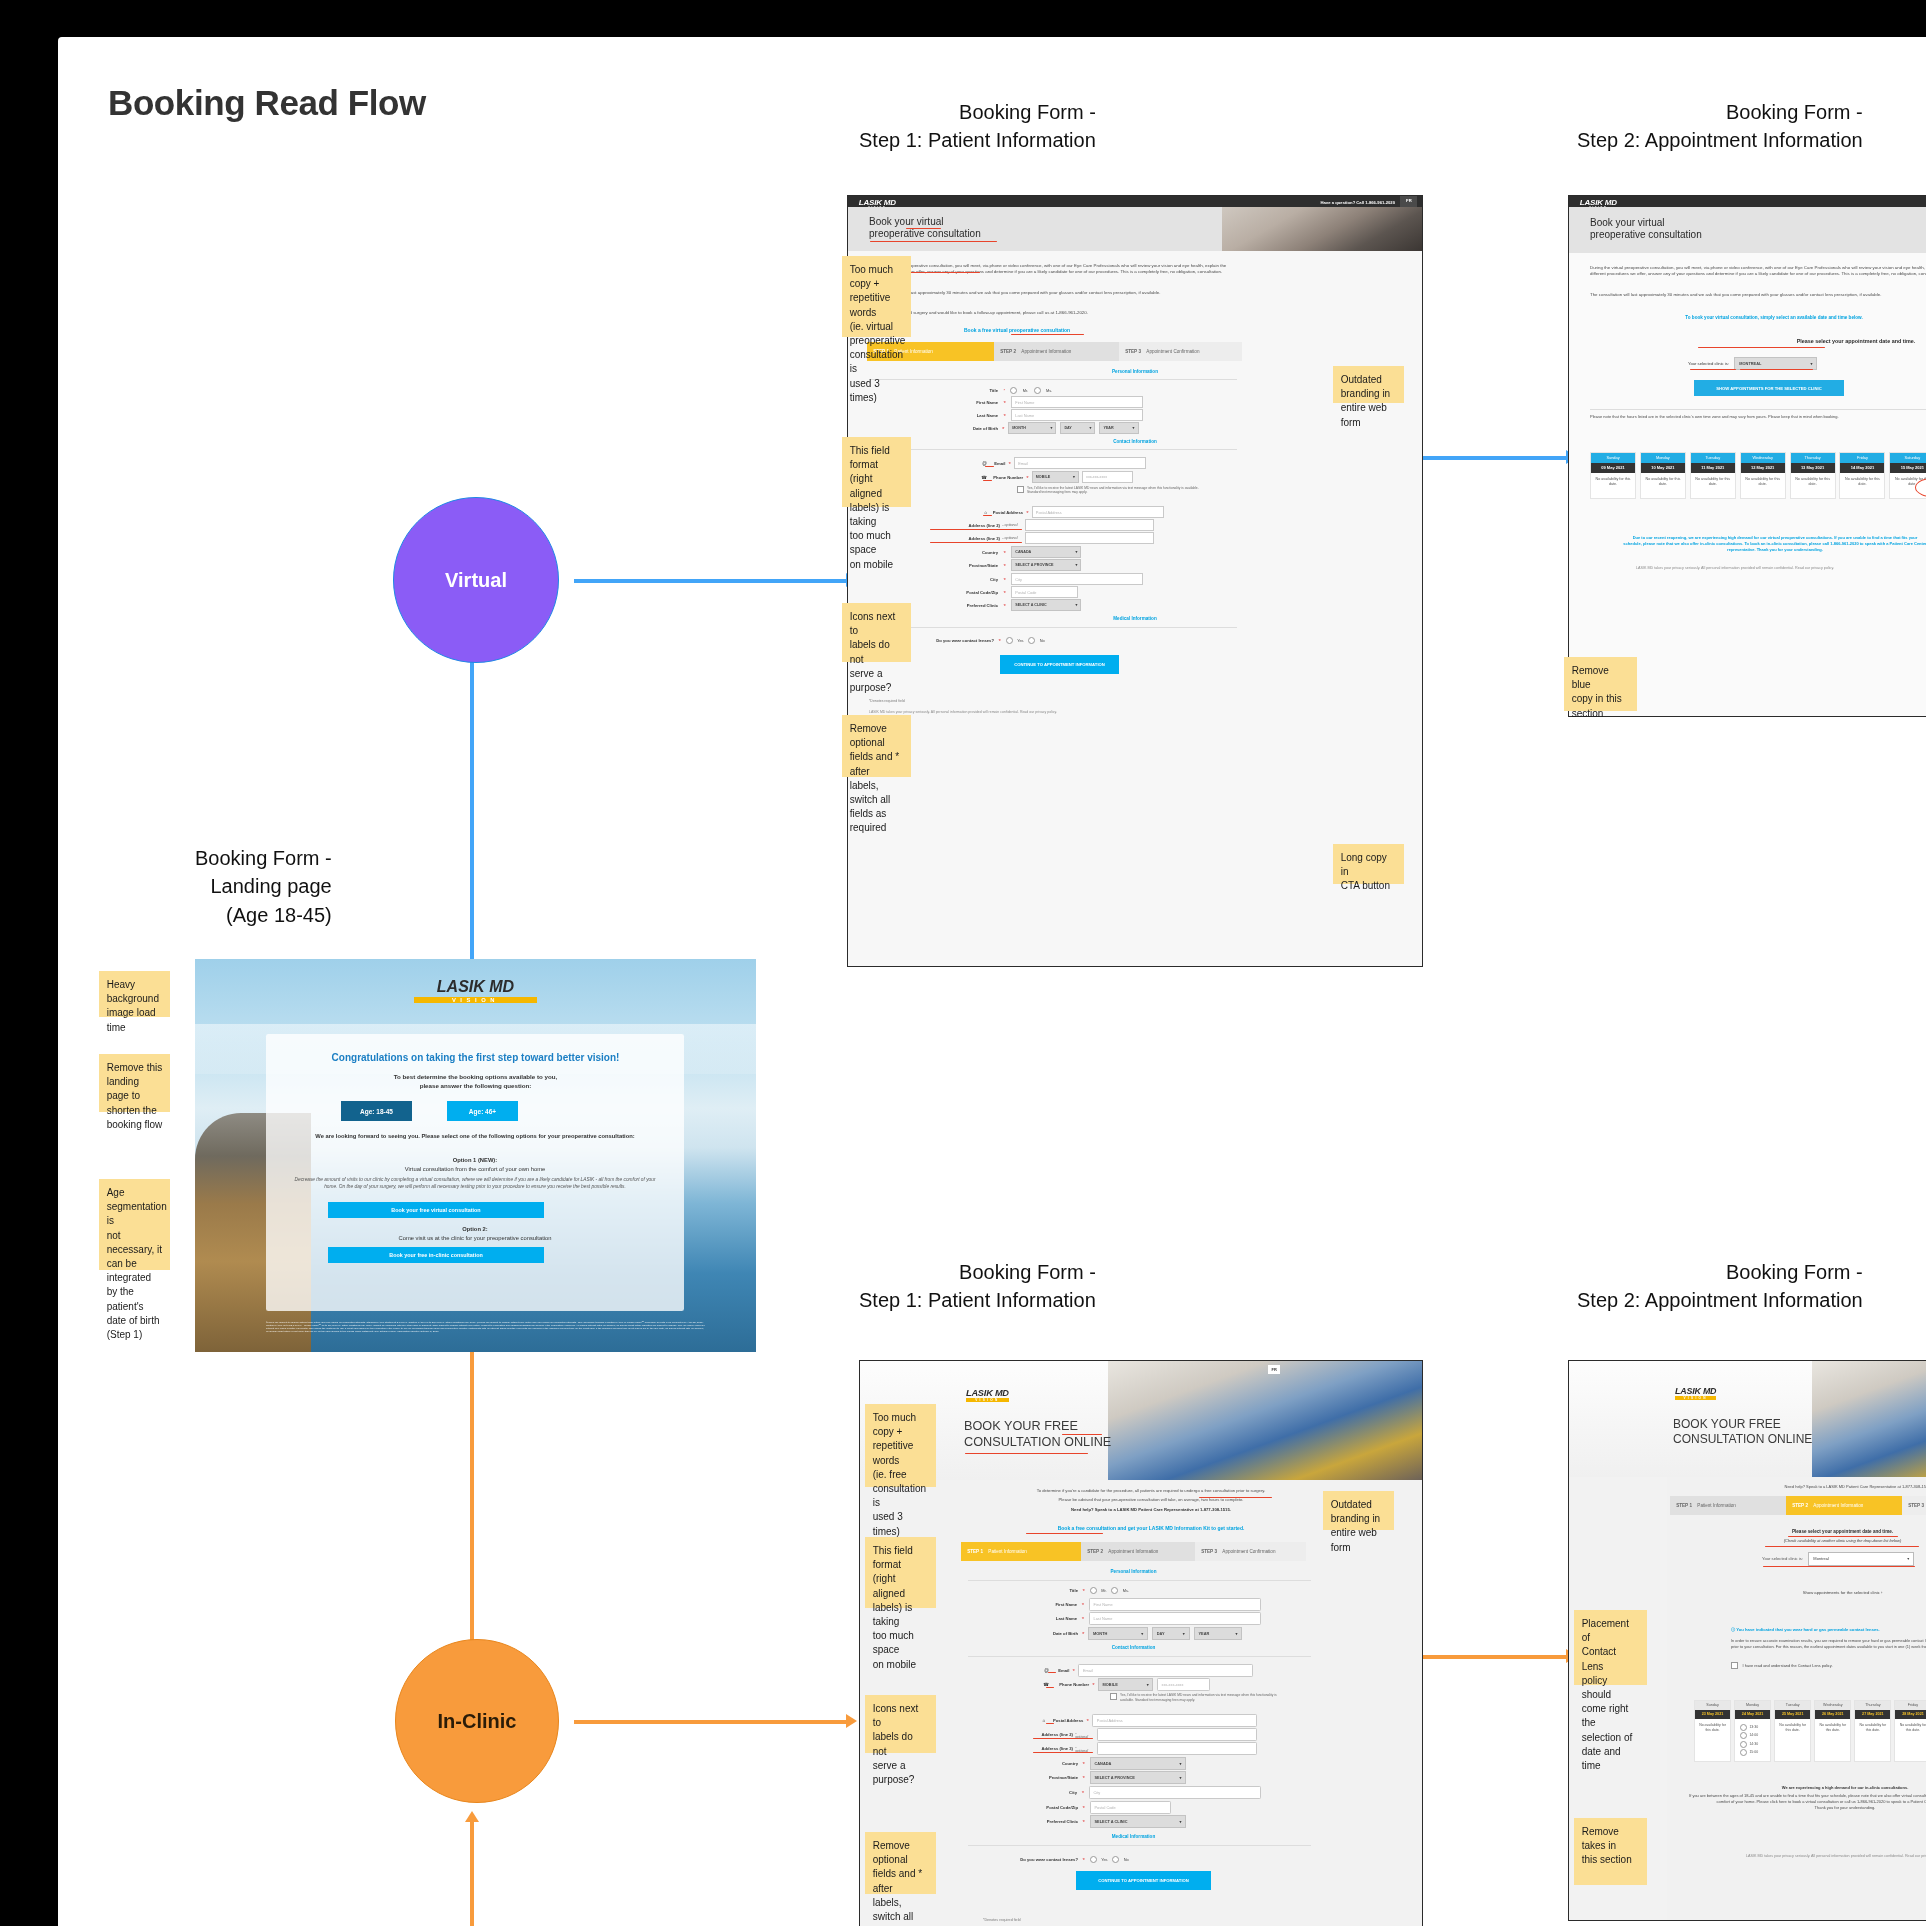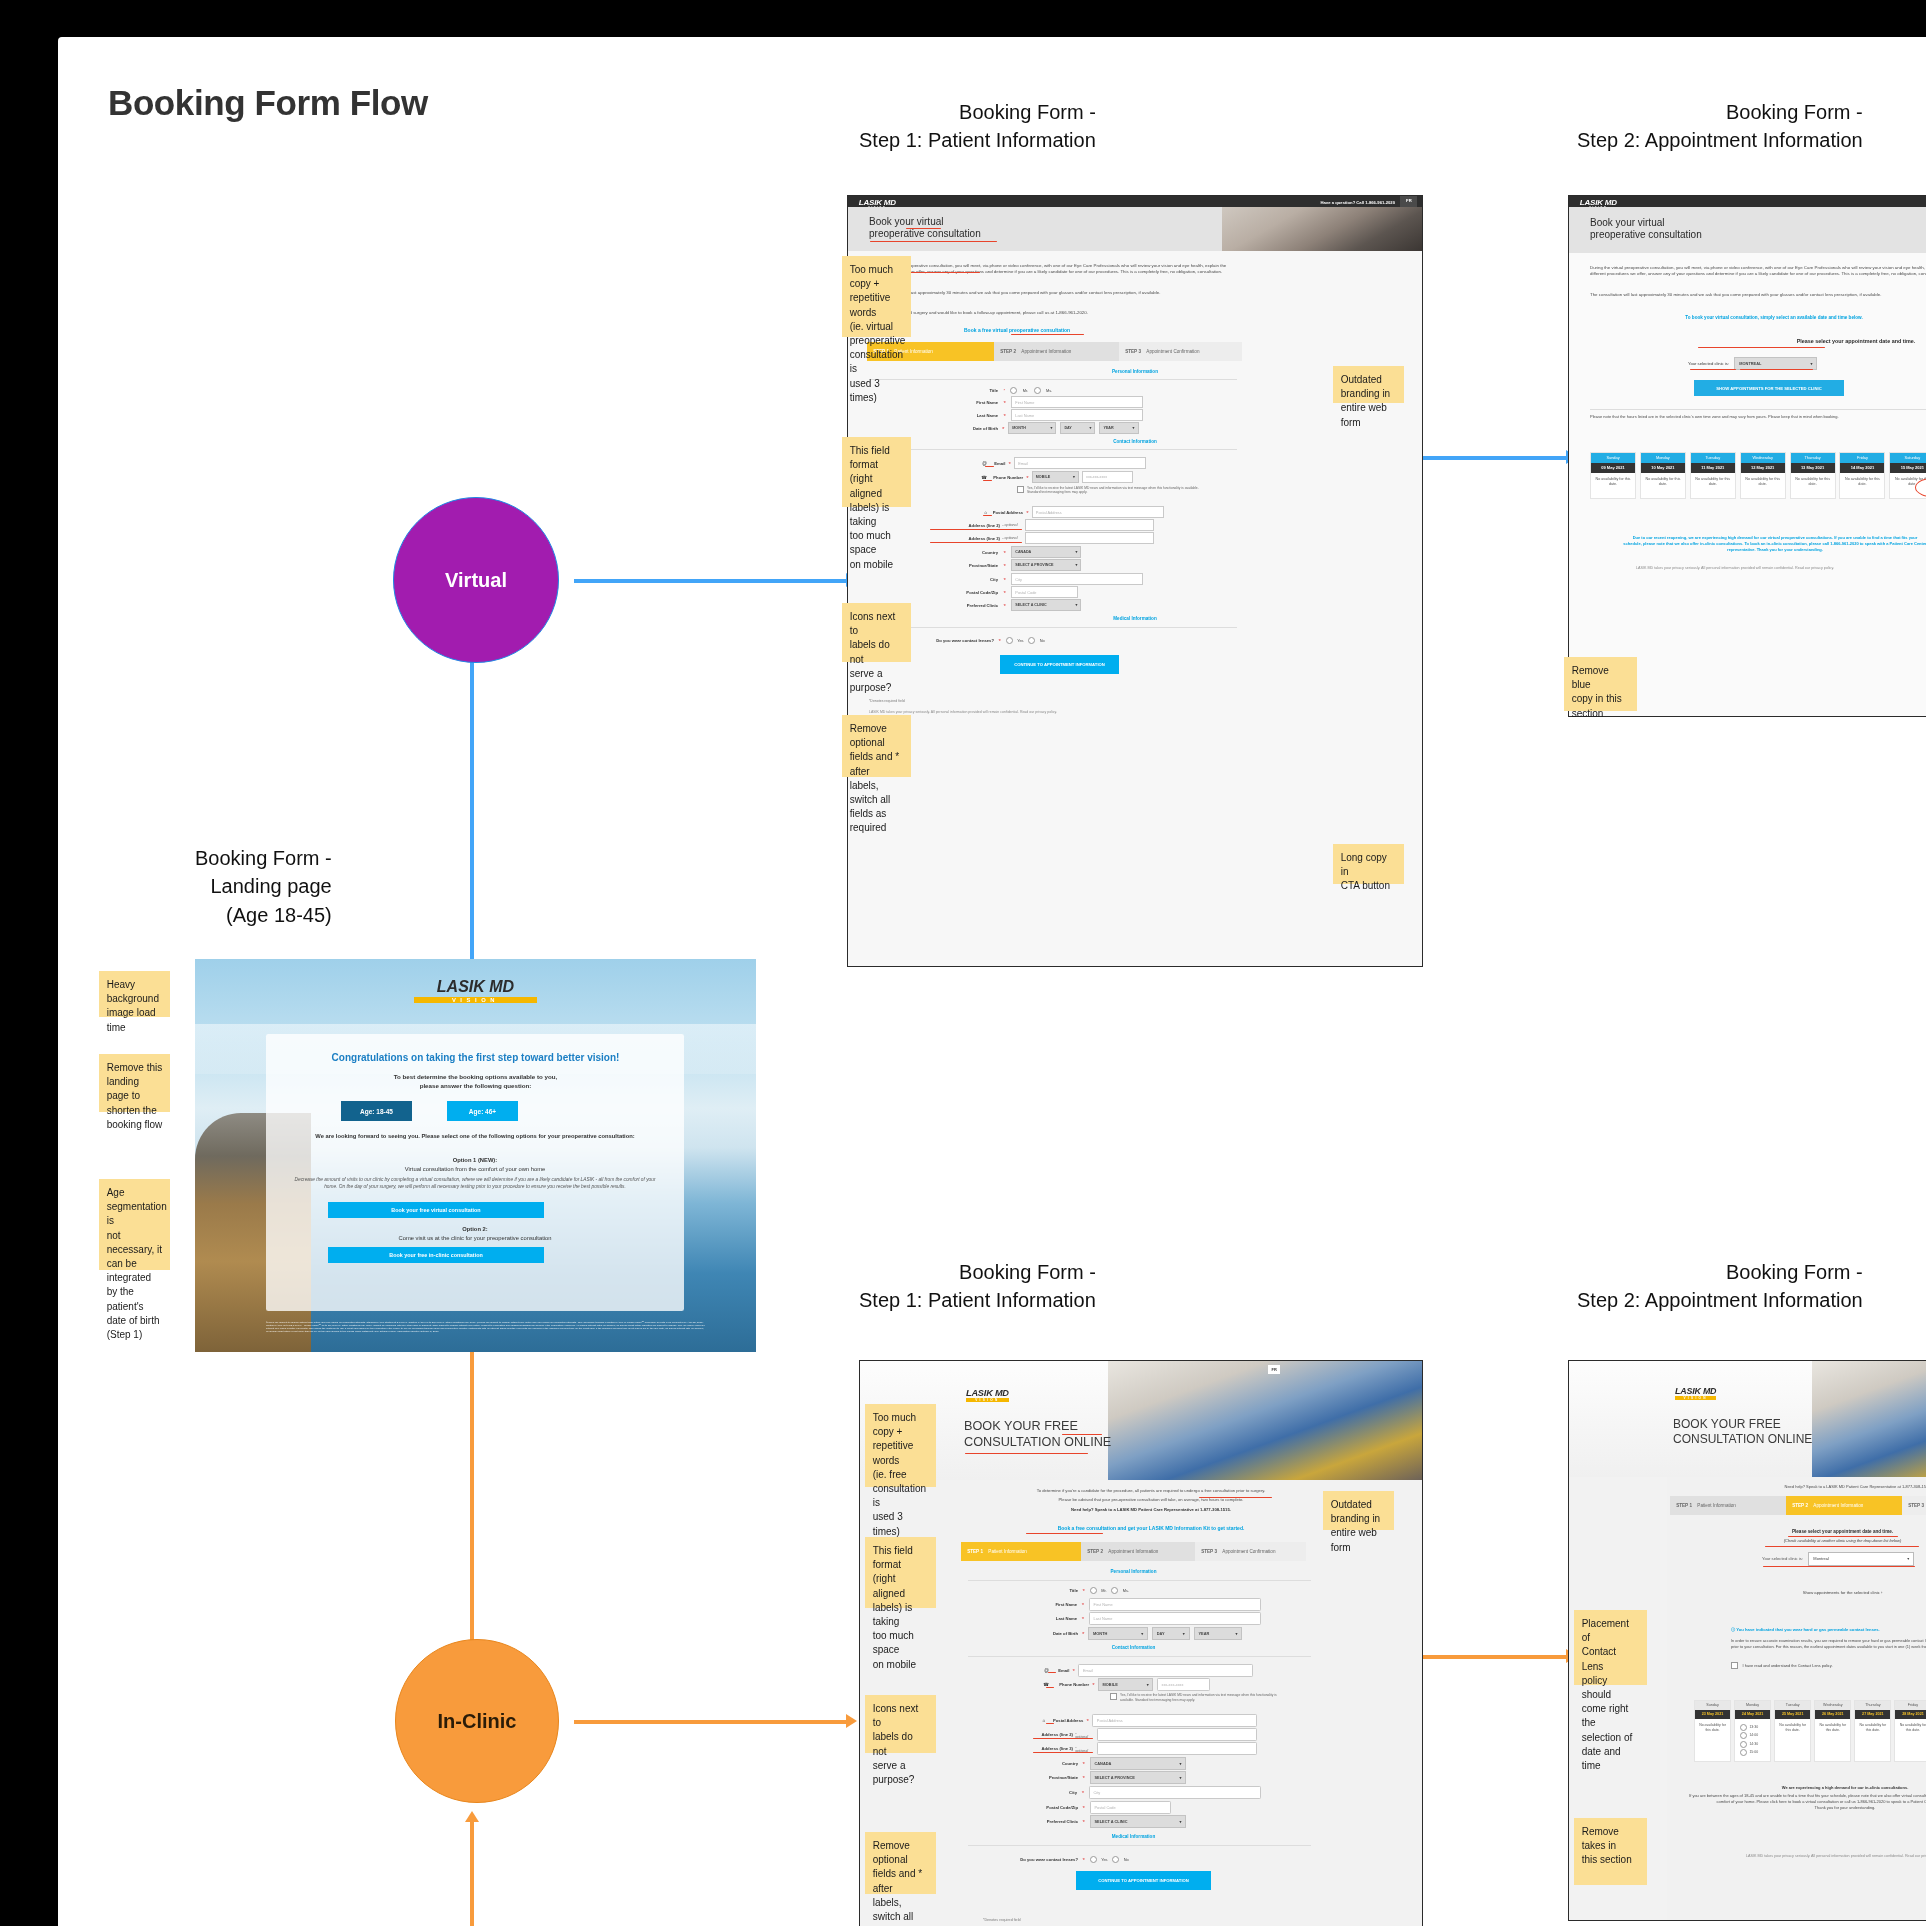--- a/index.html
+++ b/index.html
@@ -7,21 +7,21 @@
   #canvas{position:relative;width:2957px;height:2576px;background:#000;overflow:hidden;}
   #board{position:absolute;left:58px;top:37px;width:2839px;height:2496px;background:#fff;border-radius:3.9px;}
 
   
   .board-title{position:absolute;font-size:35px;font-weight:bold;color:#333;letter-spacing:-0.4px;}
   .col-title{position:absolute;font-size:20px;color:#111;line-height:1.42;font-weight:400;text-align:right;}
 
   
   .node{position:absolute;border-radius:50%;display:flex;align-items:center;justify-content:center;
         font-size:20px;font-weight:bold;}
-  .node.virtual{background:#a21caf;border:1.9px solid #1E88E5;color:#fff;}
+  .node.virtual{background:#8b5cf6;border:1.9px solid #1E88E5;color:#fff;}
   .node.clinic{background:#F89B3C;border:1.9px solid #E8861C;color:#2a1c08;}
 
   .conn{position:absolute;}
   .conn.h-blue{background:#42A5F8;height:3.5px;}
   .conn.v-blue{background:#42A5F8;width:3.5px;}
   .conn.h-orange{background:#F89B3C;height:3.5px;}
   .conn.v-orange{background:#F89B3C;width:3.5px;}
   .arrowhead{position:absolute;width:0;height:0;}
   .ah-blue-r{border-top:7.3px solid transparent;border-bottom:7.3px solid transparent;border-left:11.6px solid #42A5F8;}
   .ah-or-r{border-top:7.3px solid transparent;border-bottom:7.3px solid transparent;border-left:11.6px solid #F89B3C;}
@@ -97,21 +97,21 @@
   .land-btn.pri{background:#00AEEF;}
   .land-btn.dark{background:#12638E;}
   .land-legal{position:absolute;color:rgba(255,255,255,.9);line-height:1.25;}
 </style>
 </head>
 <body>
 
 <div id="canvas">
   <div id="board"></div>
 
-  <div class="board-title" style="left:108px;top:83px;">Booking Form Flow</div>
+  <div class="board-title" style="left:108px;top:83px;">Booking Read Flow</div>
 
   <div class="col-title" style="left:859px;top:98px;white-space:pre-line;">Booking Form -
 Step 1: Patient Information</div>
   <div class="col-title" style="left:1577px;top:98px;white-space:pre-line;">Booking Form -
 Step 2: Appointment Information</div>
 
   <div class="col-title" style="left:859px;top:1258px;white-space:pre-line;">Booking Form -
 Step 1: Patient Information</div>
   <div class="col-title" style="left:1577px;top:1258px;white-space:pre-line;">Booking Form -
 Step 2: Appointment Information</div>

